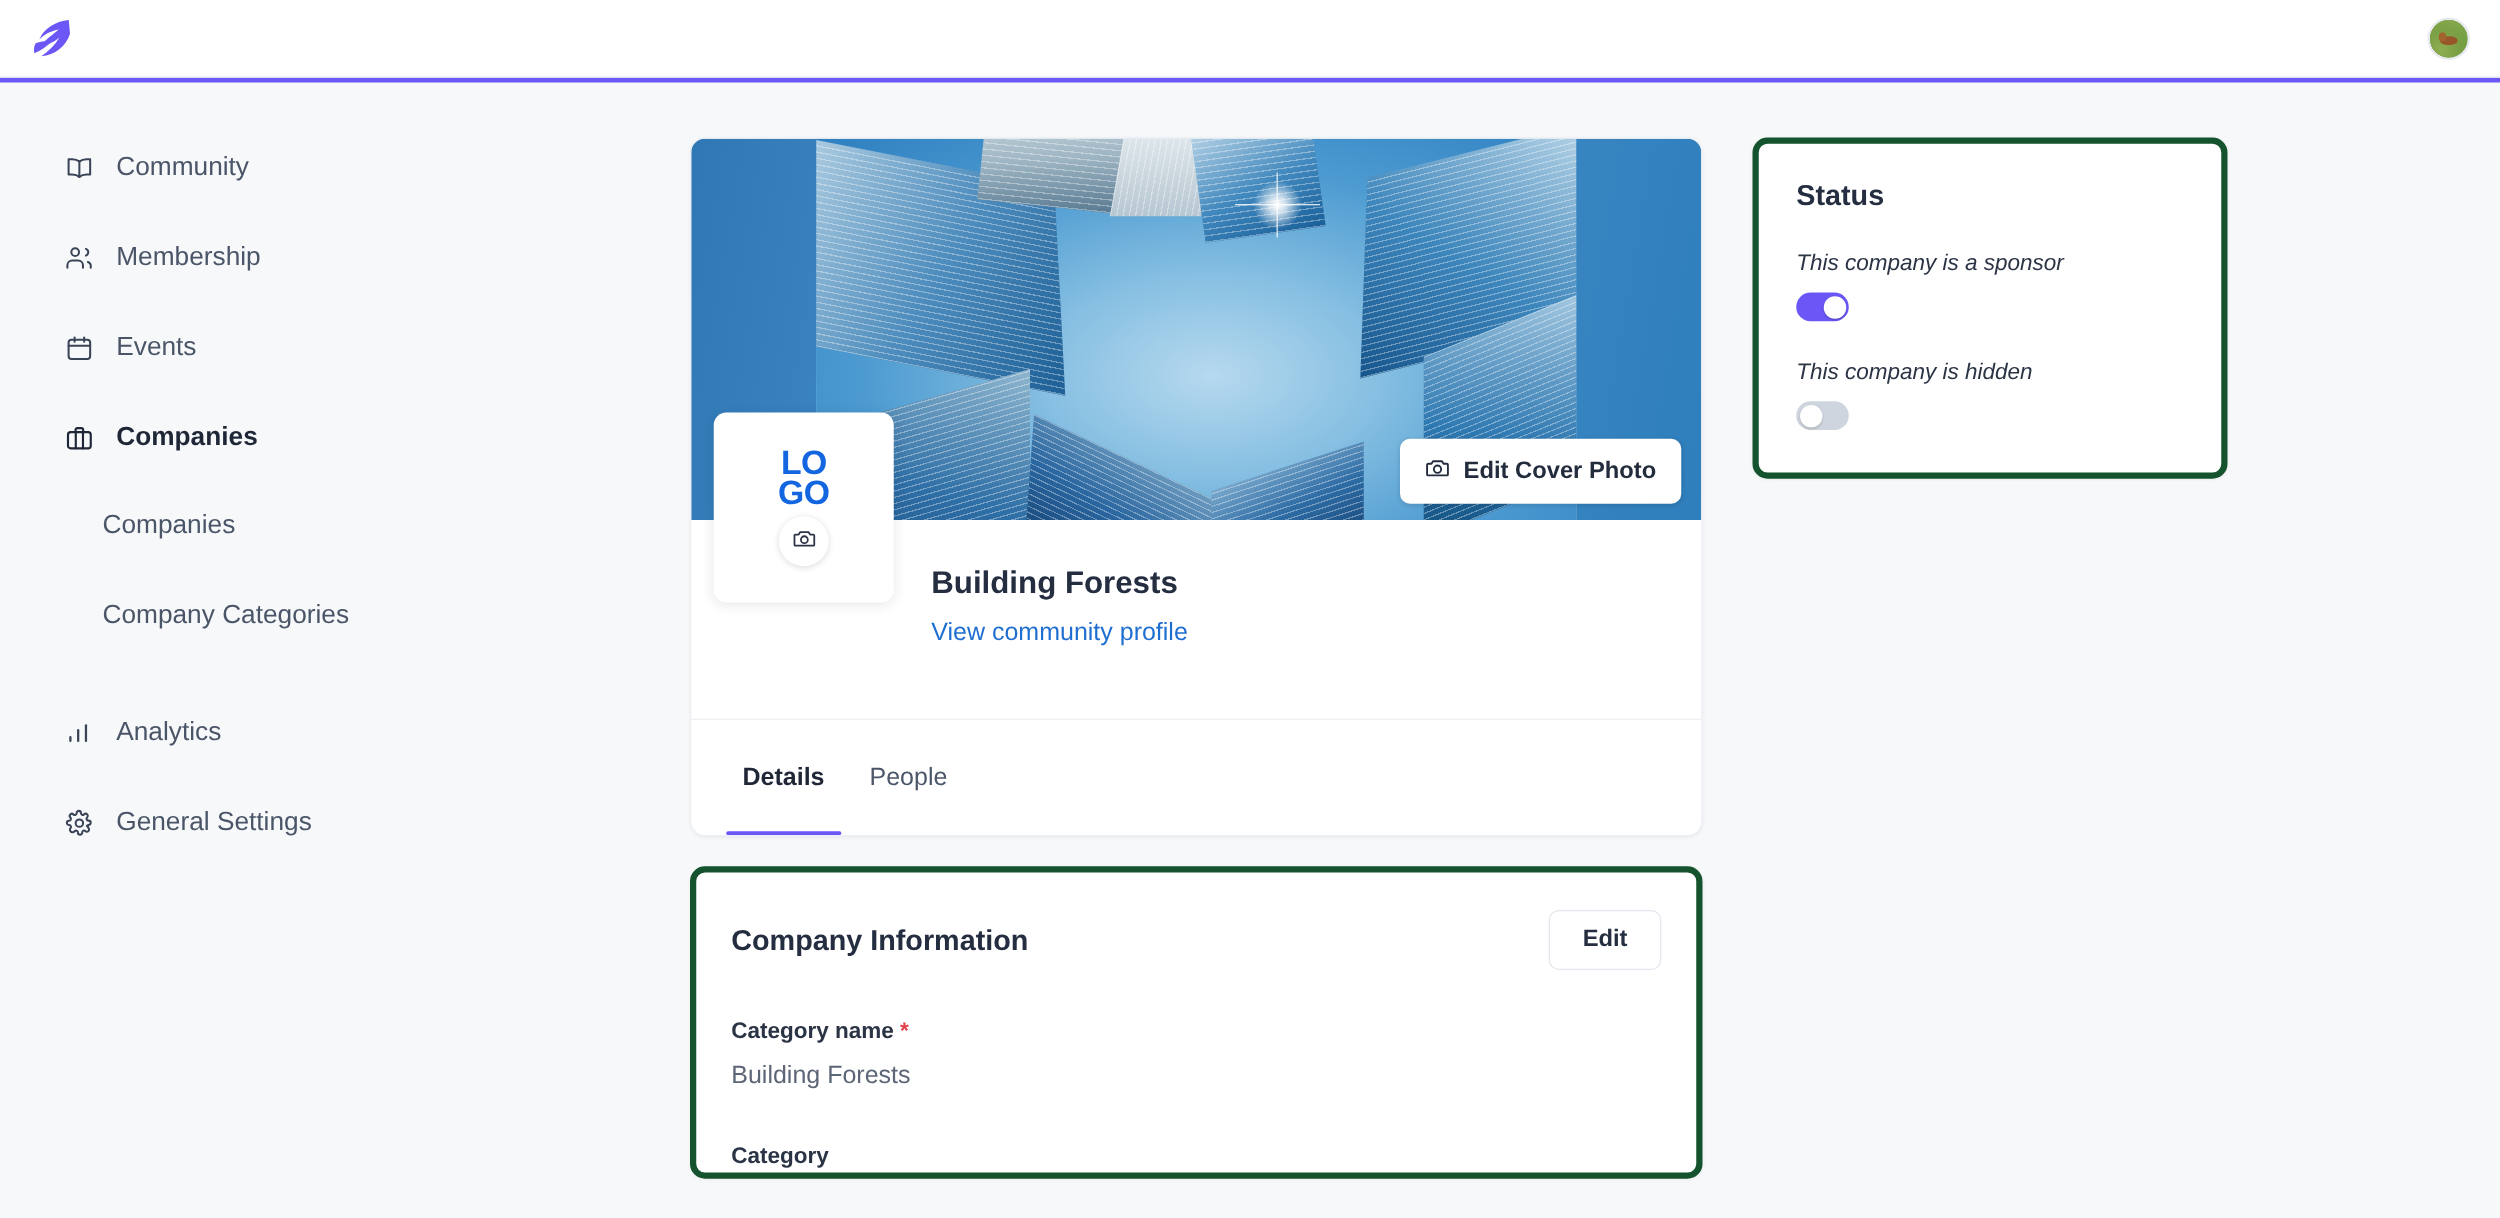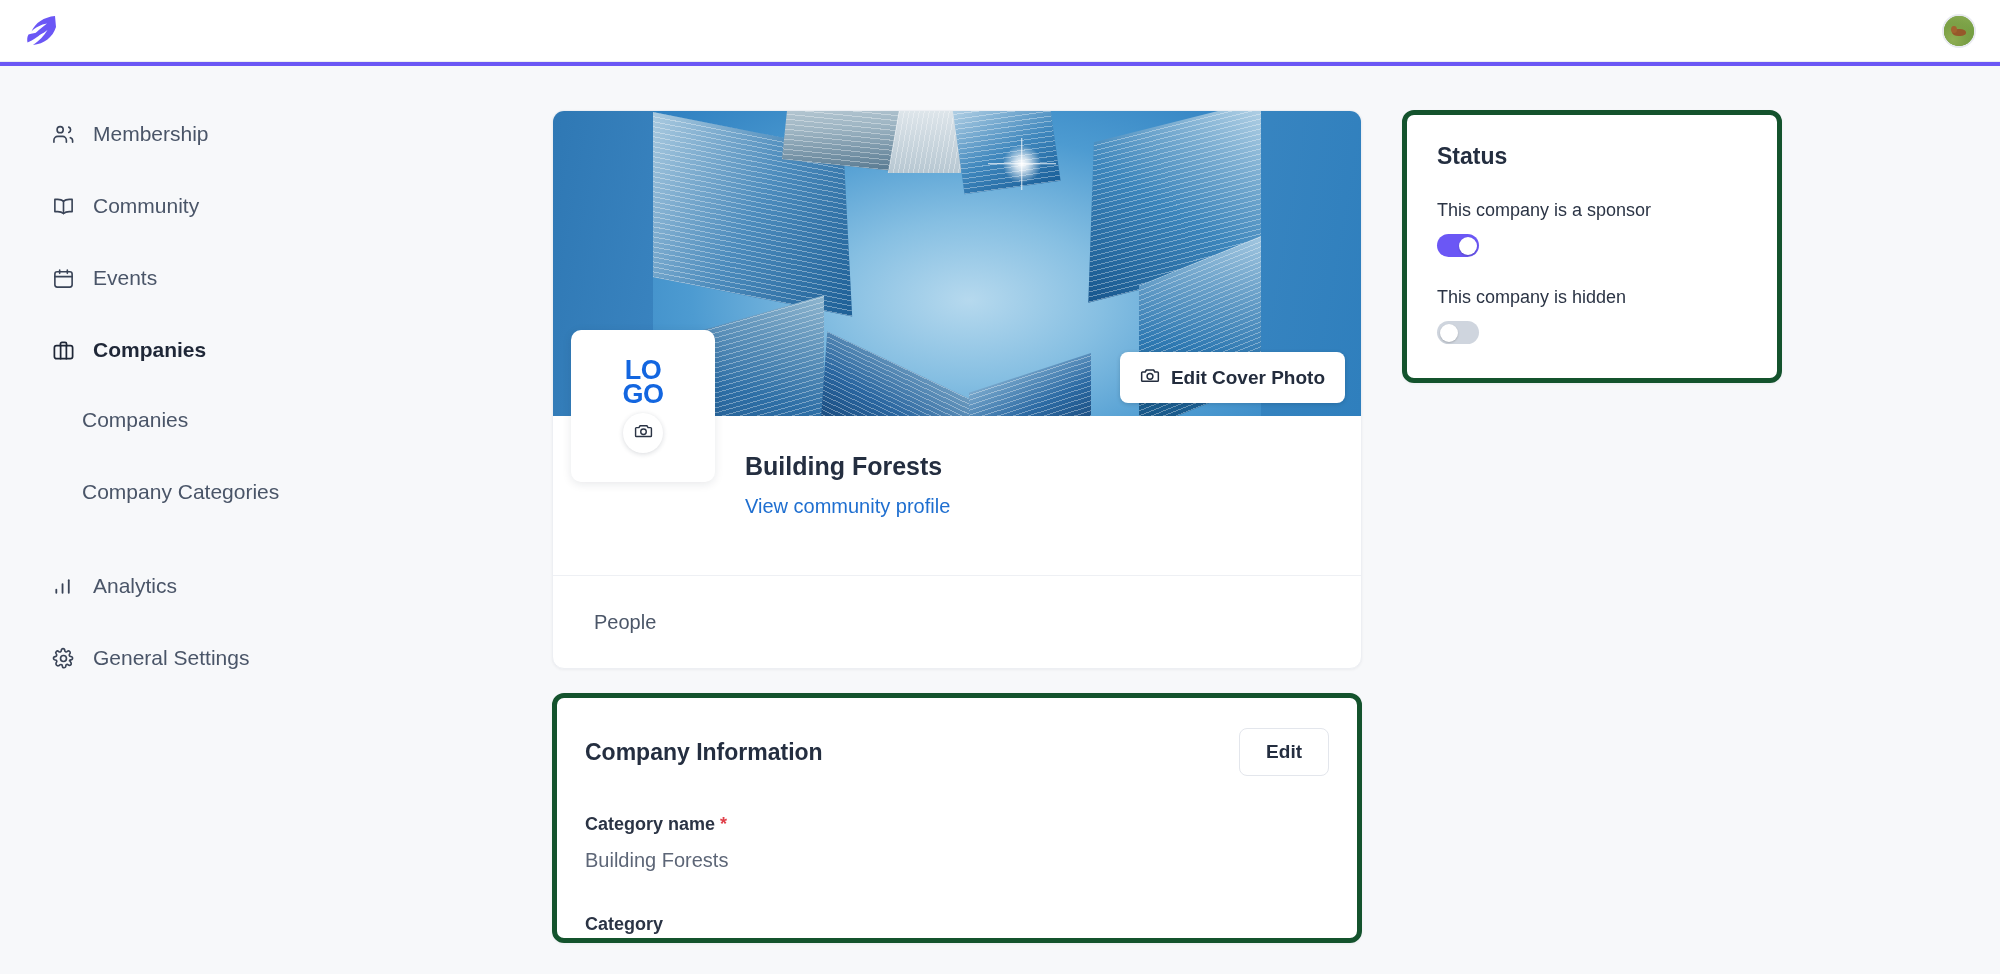--- a/index.html
+++ b/index.html
@@ -356,21 +356,21 @@
     width: 420px;
     padding-top: 44px;
     padding-left: 40px;
   }
   .status-card { padding: 28px 30px 34px 30px; }
   .status-title {
     font-size: 23px;
     font-weight: 700;
     color: #242e40;
   }
-  .status-row { margin-top: 30px; }
+  .status-row { margin-top: 30px; font-style: italic; }
   .status-label {
     font-size: 18px;
     color: #2b3445;
   }
   .toggle {
     margin-top: 13px;
     width: 42px;
     height: 23px;
     border-radius: 12px;
     background: #cfd5de;
@@ -410,38 +410,38 @@
 </div>
 <div class="topbar-accent"></div>
 
 <div class="page">
 
   <nav class="sidebar">
 
     <div class="nav-item">
       <span class="nav-icon">
         <svg width="23" height="23" viewBox="0 0 24 24" fill="none" stroke="currentColor" stroke-width="1.7" stroke-linecap="round" stroke-linejoin="round">
+          <path d="M12 6.5C10.5 5.2 8.6 4.6 6 4.6H3v12.8h3c2.6 0 4.5.6 6 1.9"></path>
+          <path d="M12 6.5c1.5-1.3 3.4-1.9 6-1.9h3v12.8h-3c-2.6 0-4.5.6-6 1.9"></path>
+          <path d="M12 6.5v12.8"></path>
+        </svg>
+      </span>
+      <span>Community</span>
+    </div>
+
+    <div class="nav-item">
+      <span class="nav-icon">
+        <svg width="23" height="23" viewBox="0 0 24 24" fill="none" stroke="currentColor" stroke-width="1.7" stroke-linecap="round" stroke-linejoin="round">
           <path d="M15 20v-2a4 4 0 0 0-4-4H6a4 4 0 0 0-4 4v2"></path>
             <circle cx="8.5" cy="7" r="3.2"></circle>
           <path d="M17.5 4.3a3 3 0 0 1 0 5.6"></path>
             <path d="M21.5 20v-1.6a3.3 3.3 0 0 0-2.4-3.1"></path>
         </svg>
       </span>
       <span>Membership</span>
-    </div>
-
-    <div class="nav-item">
-      <span class="nav-icon">
-        <svg width="23" height="23" viewBox="0 0 24 24" fill="none" stroke="currentColor" stroke-width="1.7" stroke-linecap="round" stroke-linejoin="round">
-          <path d="M12 6.5C10.5 5.2 8.6 4.6 6 4.6H3v12.8h3c2.6 0 4.5.6 6 1.9"></path>
-          <path d="M12 6.5c1.5-1.3 3.4-1.9 6-1.9h3v12.8h-3c-2.6 0-4.5.6-6 1.9"></path>
-          <path d="M12 6.5v12.8"></path>
-        </svg>
-      </span>
-      <span>Community</span>
     </div>
 
     <div class="nav-item">
       <span class="nav-icon">
         <svg width="23" height="23" viewBox="0 0 24 24" fill="none" stroke="currentColor" stroke-width="1.7" stroke-linecap="round" stroke-linejoin="round">
           <rect x="3" y="5" width="18" height="16" rx="2.4"></rect>
             <path d="M3 10h18"></path>
           <path d="M8 3.2v3.4"></path>
             <path d="M16 3.2v3.4"></path>
         </svg>
@@ -530,20 +530,21 @@
               </svg>
             </span>
           </div>
         </div>
 
         <div class="company-name">Building Forests</div>
         <a class="profile-link">View community profile</a>
       </div>
 
       <div class="tabs">
+        <div class="tab active">Details</div>
         <div class="tab">People</div>
       </div>
     </section>
 
     <section class="card info-card">
       <div class="info-head">
         <div class="info-title">Company Information</div>
         <button class="edit-btn">Edit</button>
       </div>
 

